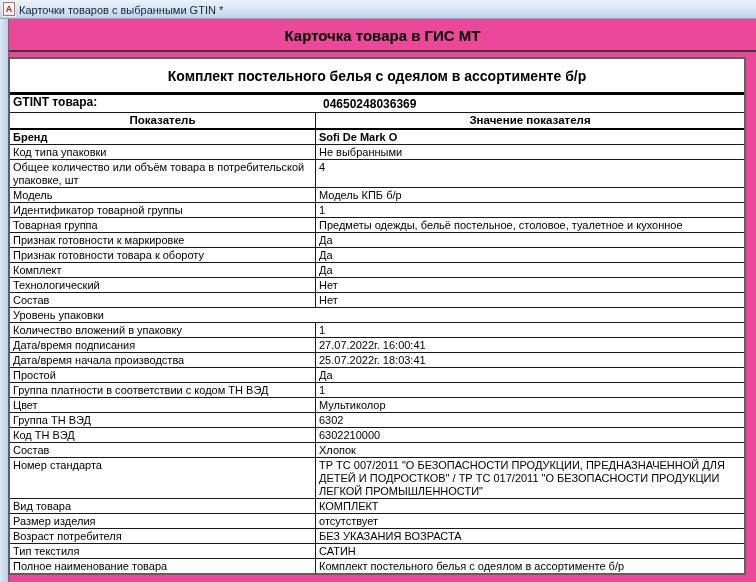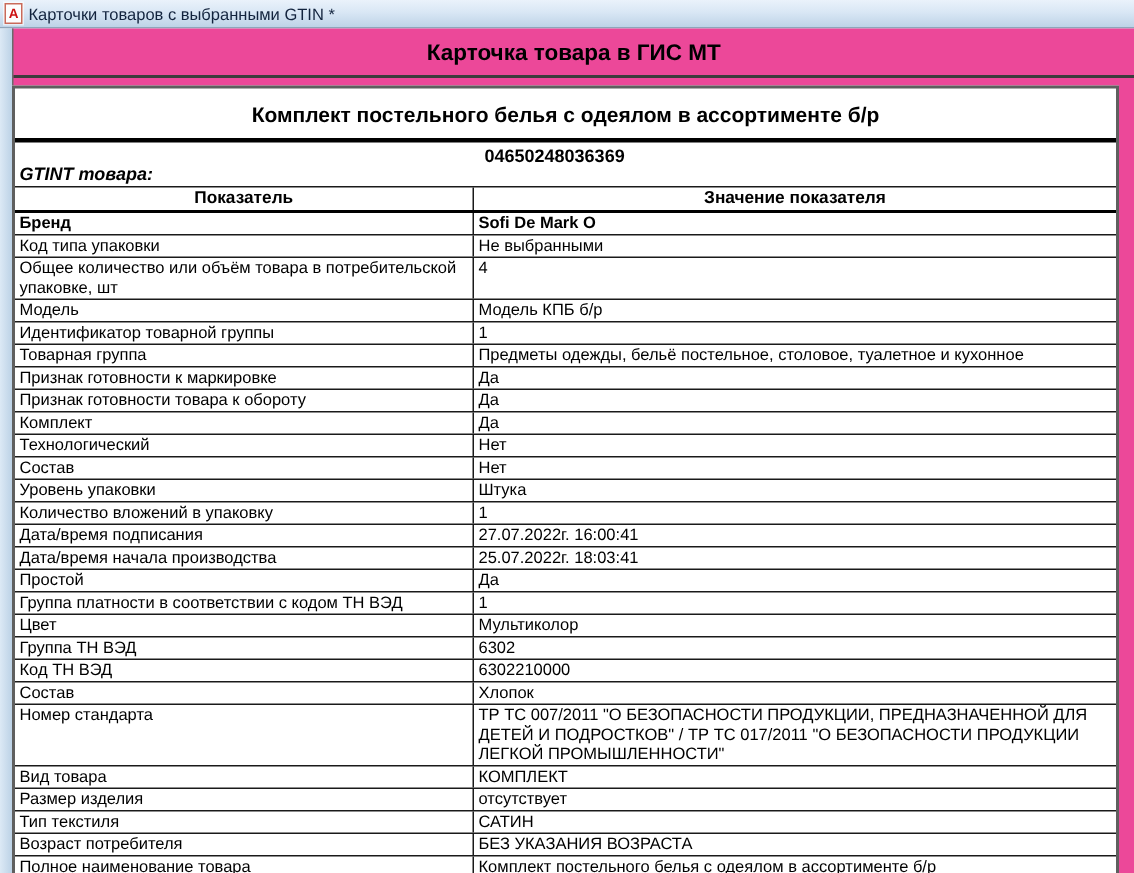--- a/index.html
+++ b/index.html
@@ -43,21 +43,21 @@
   .card-box {
     margin:5px 10px 0 -1px;
     border:2px solid #5f5f5f; background:#fff;
   }
   .subtitle {
     text-align:center; font-weight:bold; font-size:14px; color:#000;
     padding:9px 6px 8px;
   }
   .grid2 { display:grid; grid-template-columns:305px 1fr; }
   .gtin-row { border-top:3px solid #000; font-weight:bold; font-size:12px; }
-  .gtin-label { padding:14px 3px 1px;font-style:italic; }
+  .gtin-label { padding:0 3px 1px; }
   .gtin-value { padding:2px 8px 1px; }
   .thead {
     border-top:1px solid #1a1a1a; border-bottom:2px solid #000;
     font-weight:bold; font-size:11.5px; text-align:center;
   }
   .thead .th { padding:1px 16px; line-height:13px; }
   .thead .th + .th { border-left:1px solid #1a1a1a; }
   .trow { border-top:1px solid #1a1a1a; }
   .trow:first-child { border-top:none;font-weight:bold; }
   .td { padding:1px 3px 0; font-size:11px; line-height:13px; color:#000; }
@@ -144,21 +144,20 @@
     <div class="td value">Нет</div>
   </div>
 
   <div class="grid2 trow">
     <div class="td label">Состав</div>
     <div class="td value">Нет</div>
   </div>
 
   <div class="grid2 trow">
     <div class="td label">Уровень упаковки</div>
-    <div class="td value">Штука</div>
   </div>
 
   <div class="grid2 trow">
     <div class="td label">Количество вложений в упаковку</div>
     <div class="td value">1</div>
   </div>
 
   <div class="grid2 trow">
     <div class="td label">Дата/время подписания</div>
     <div class="td value">27.07.2022г. 16:00:41</div>
@@ -208,28 +207,28 @@
     <div class="td label">Вид товара</div>
     <div class="td value">КОМПЛЕКТ</div>
   </div>
 
   <div class="grid2 trow">
     <div class="td label">Размер изделия</div>
     <div class="td value">отсутствует</div>
   </div>
 
   <div class="grid2 trow">
+    <div class="td label">Возраст потребителя</div>
+    <div class="td value">БЕЗ УКАЗАНИЯ ВОЗРАСТА</div>
+  </div>
+
+  <div class="grid2 trow">
     <div class="td label">Тип текстиля</div>
     <div class="td value">САТИН</div>
   </div>
 
   <div class="grid2 trow">
-    <div class="td label">Возраст потребителя</div>
-    <div class="td value">БЕЗ УКАЗАНИЯ ВОЗРАСТА</div>
-  </div>
-
-  <div class="grid2 trow">
     <div class="td label">Полное наименование товара</div>
     <div class="td value">Комплект постельного белья с одеялом в ассортименте б/р</div>
   </div>
 </div>
   </div>
 </div>
 
 </body></html>

